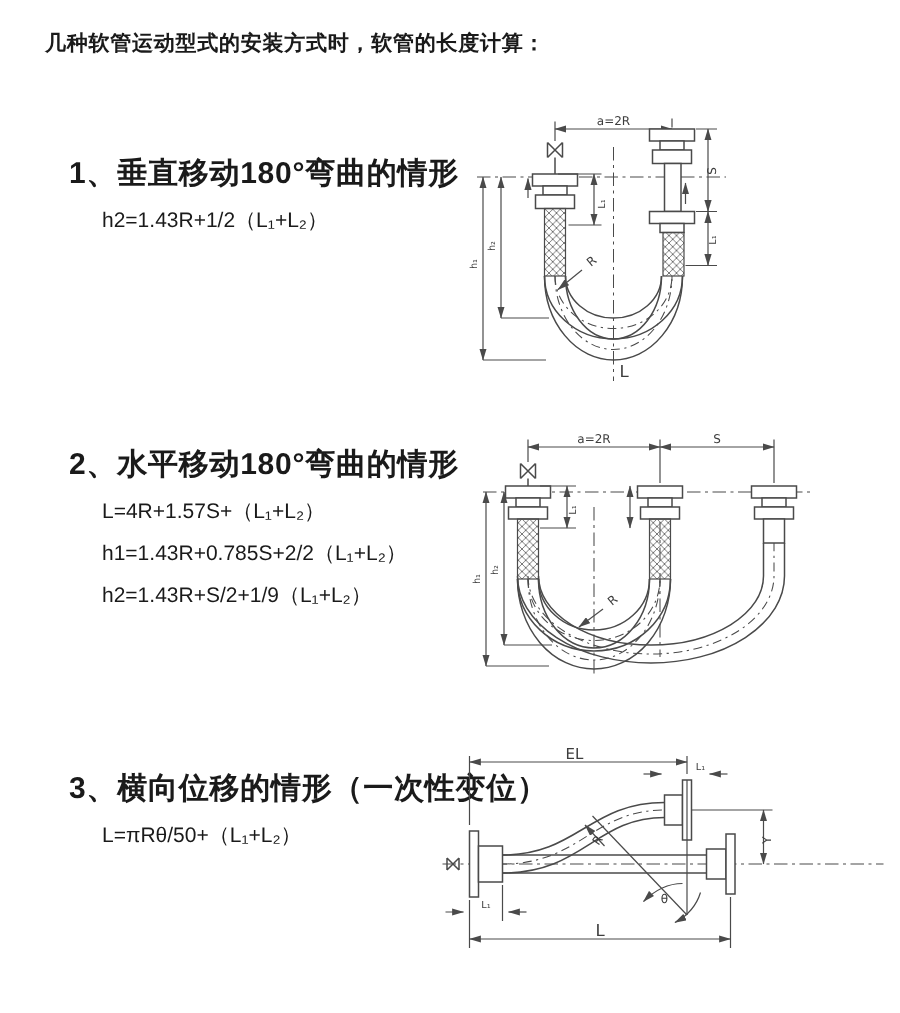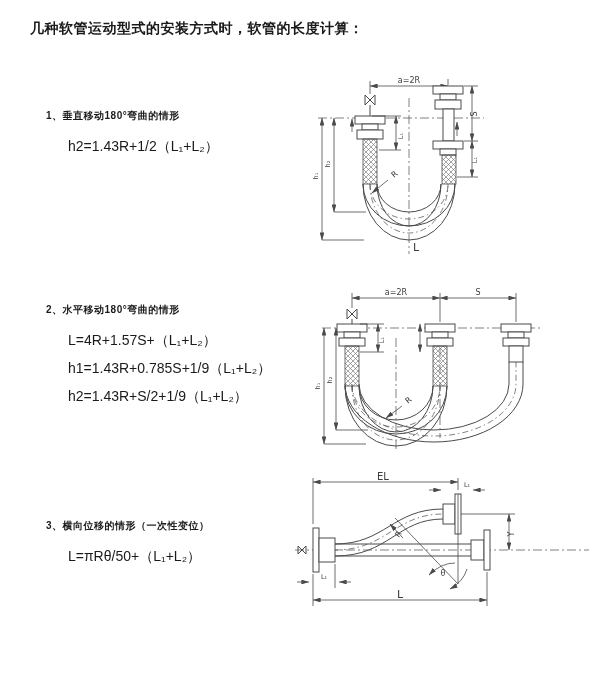--- a/index.html
+++ b/index.html
@@ -1,25 +1,25 @@
 <!DOCTYPE html>
 <html><head>
 <meta charset="utf-8">
 <style>
   html,body{margin:0;padding:0;background:#fff;}
   .page{position:relative;width:600px;height:675px;background:#ffffff;overflow:hidden;
         font-family:"Liberation Sans",sans-serif;color:#1a1a1a;}
   .doc-title{position:absolute;left:30px;top:20px;font-size:14px;font-weight:bold;letter-spacing:.5px;}
   .section{position:absolute;left:46px;}
-  .sec-heading{font-size:10px;font-weight:bold;letter-spacing:.5px;height:18px;line-height:18px;}
+  .sec-heading{font-size:20px;font-weight:bold;letter-spacing:.5px;height:18px;line-height:18px;}
   .formulas{margin:7px 0 0 22px;}
   .formula{font-size:14px;height:28px;line-height:28px;white-space:nowrap;}
   #sec1{top:107px;} #sec2{top:301px;} #sec3{top:517px;}
   .diagram{position:absolute;}
-  #dia1{left:306px;top:72px;} #dia2{left:308px;top:286px;} #dia3{left:293px;top:472px;text-align:right;}
+  #dia1{left:306px;top:72px;} #dia2{left:308px;top:286px;} #dia3{left:293px;top:498px;text-align:right;}
   svg{display:block;}
   svg text{font-family:"DejaVu Sans",sans-serif;fill:#3d3d3d;}
   .dimtxt{font-size:8px;} .dimtxt-s{font-size:6.5px;} .biglbl{font-size:11px;}
   .ln{stroke:#4a4a4a;stroke-width:1;fill:none;}
   .thin{stroke:#4a4a4a;stroke-width:.8;fill:none;}
   .cl{stroke:#4a4a4a;stroke-width:.7;fill:none;stroke-dasharray:9 3 2 3;}
   .dsh{stroke:#4a4a4a;stroke-width:.7;fill:none;stroke-dasharray:6 3 1.5 3;}
   .fit{stroke:#4a4a4a;stroke-width:1;fill:#ffffff;}
 </style>
 </head>
@@ -33,21 +33,21 @@
     <div class="sec-heading">1、垂直移动180°弯曲的情形</div>
     <div class="formulas">
       <div class="formula">h2=1.43R+1/2（L₁+L₂）</div>
     </div>
   </div>
 
   <div class="section" id="sec2">
     <div class="sec-heading">2、水平移动180°弯曲的情形</div>
     <div class="formulas">
       <div class="formula">L=4R+1.57S+（L₁+L₂）</div>
-      <div class="formula">h1=1.43R+0.785S+1/9（L₁+L₂）</div>
+      <div class="formula">h1=1.43R+0.785S+2/2（L₁+L₂）</div>
       <div class="formula">h2=1.43R+S/2+1/9（L₁+L₂）</div>
     </div>
   </div>
 
   <div class="section" id="sec3">
     <div class="sec-heading">3、横向位移的情形（一次性变位）</div>
     <div class="formulas">
       <div class="formula">L=πRθ/50+（L₁+L₂）</div>
     </div>
   </div>

